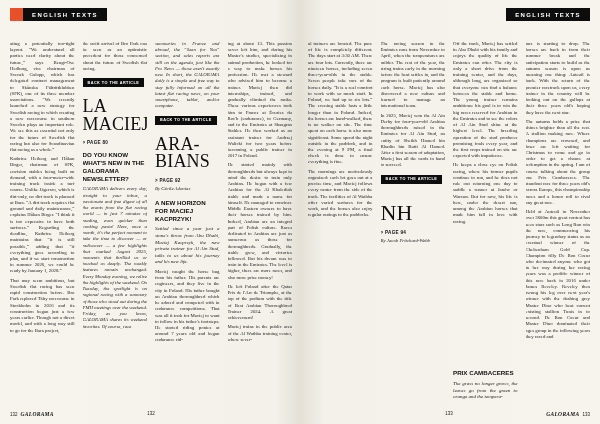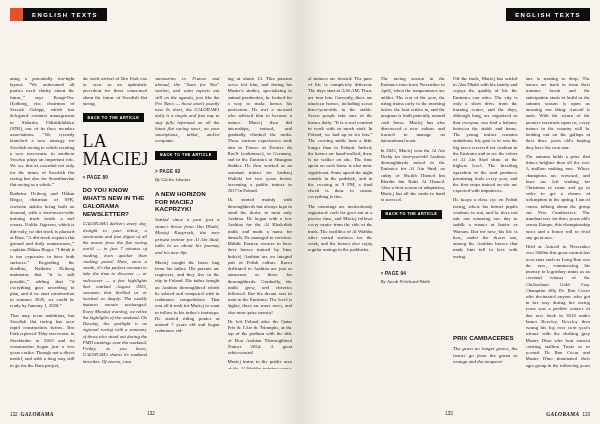--- a/index.html
+++ b/index.html
@@ -6,21 +6,21 @@
   body{
     width:600px;height:424px;overflow:hidden;
     background:#efece4;
     font-family:"Liberation Serif",serif;
   }
   .spread{
     position:relative;width:600px;height:424px;box-sizing:border-box;
     padding:8px 10px 6px;display:flex;gap:16px;
     background:linear-gradient(to right,#f7f4ee 0%,#f4f1ea 46%,#e4e0d6 50%,#f4f1ea 54%,#f7f4ee 100%);
   }
-  .page{flex:1;display:flex;flex-direction:column;min-width:0;gap:35px;}
+  .page{flex:1;display:flex;flex-direction:column;min-width:0;}
   .page-head{display:flex;height:13px;margin-bottom:20px;align-items:stretch;}
   .page-head.right{justify-content:flex-end;}
   .brand-square{width:13px;height:13px;background:#e8502a;flex:0 0 13px;}
   .bar{
     background:#0d0d0d;color:#fff;display:flex;align-items:center;
     font:bold 6px "Liberation Sans",sans-serif;letter-spacing:1.4px;padding:0 9px;
   }
   .cols{flex:1;display:flex;gap:8px;min-height:0;overflow:hidden;}
   .col{
     flex:1;min-width:0;overflow:hidden;
@@ -30,21 +30,21 @@
   .col p{margin:0 0 3px;}
   .ital{font-style:italic;}
   .fill{flex:1 1 auto;overflow:hidden;}
   .badge{
     display:inline-block;align-self:flex-start;background:#0d0d0d;color:#fff;
     font:bold 3.8px "Liberation Sans",sans-serif;letter-spacing:.45px;
     padding:2.5px 5px;margin:3px 0 6px;white-space:nowrap;
   }
   .hl{font-family:"Liberation Serif",serif;font-weight:400;color:#101010;
       font-size:18px;line-height:.98;letter-spacing:.2px;margin:5px 0 4px;}
-  .hl.nh{font-size:22px;margin-top:18px;}
+  .hl.nh{font-size:22px;margin-top:12px;}
   .page-ref{font:bold 4.6px "Liberation Sans",sans-serif;letter-spacing:.3px;margin:3px 0 2px;color:#111;}
   .byline{font-style:italic;font-size:4.8px;margin:1px 0 3px;color:#222;}
   .sec-title{font:bold 6.2px/1.25 "Liberation Sans",sans-serif;color:#0e0e0e;margin:4px 0;text-align:left;}
   .intro{font-style:italic;font-size:5px;line-height:1.32;margin-bottom:4px;}
   .foot{
     position:relative;display:flex;align-items:center;height:9px;margin-top:5px;
     font:4.5px "Liberation Sans",sans-serif;color:#222;
   }
   .foot .corner{display:flex;gap:3px;align-items:baseline;}
   .foot.right-foot{justify-content:flex-end;}
@@ -84,20 +84,24 @@
         <div class="page-ref">&gt; PAGE 80</div>
         <div class="sec-title">DO YOU KNOW WHAT'S NEW IN THE GALORAMA NEWSLETTER?</div>
         <div class="fill ital">
           <p>GALORAMA delivers every day, straight to your inbox, a passionate and free digest of all the events from the flat racing world — in just 7 minutes of reading, even quicker than cooking pasta! Here, once a month, it's the perfect moment to take the time to discover — or rediscover — a few highlights that marked August 2025, moments that thrilled us or touched us deeply. The weekly features remain unchanged. Every Monday evening, we relive the highlights of the weekend. On Tuesday, the spotlight is on regional racing with a summary of those who stood out during the PMH meetings over the weekend. Friday, as you know, GALORAMA shares its weekend favorites. Of course, race</p>
         </div>
       </div>
 
       <div class="col">
         <p class="ital">summaries in France and abroad, the “Seen for You” section, and sales reports are still on the agenda, just like the Pro News — those aren't exactly new. In short, the GALORAMA daily is a simple and free way to stay fully informed on all the latest flat racing news, on your smartphone, tablet, and/or computer.</p>
         <span class="badge">BACK TO THE ARTICLE</span>
+        <div class="hl">
+          <div>ARA-</div>
+          <div>BIANS</div>
+        </div>
         <div class="page-ref">&gt; PAGE 92</div>
         <div class="byline">By Cécile Adonias</div>
         <div class="sec-title">A NEW HORIZON FOR MACIEJ KACPRZYK!</div>
         <p class="intro">Settled since a year just a stone's throw from Abu Dhabi, Maciej Kacprzyk, the new private trainer for Al Ain Stud, talks to us about his journey and his new life.</p>
         <div class="fill">
           <p>Maciej caught the horse bug from his father. His parents are engineers, and they live in the city in Poland. His father bought an Arabian thoroughbred which he adored and competed with in endurance competitions. That was all it took for Maciej to want to follow in his father's footsteps. He started riding ponies at around 7 years old and began endurance rid-</p>
         </div>
       </div>
 
       <div class="col">

